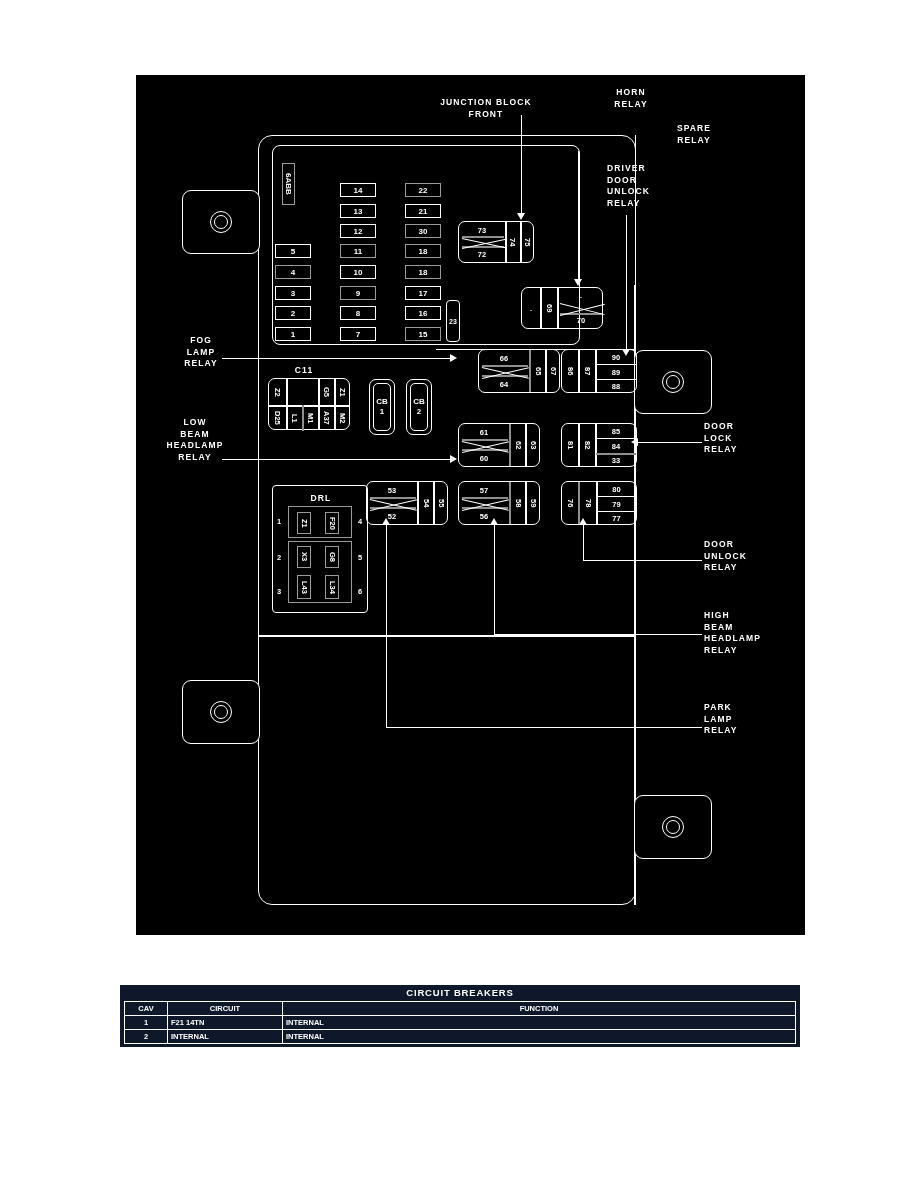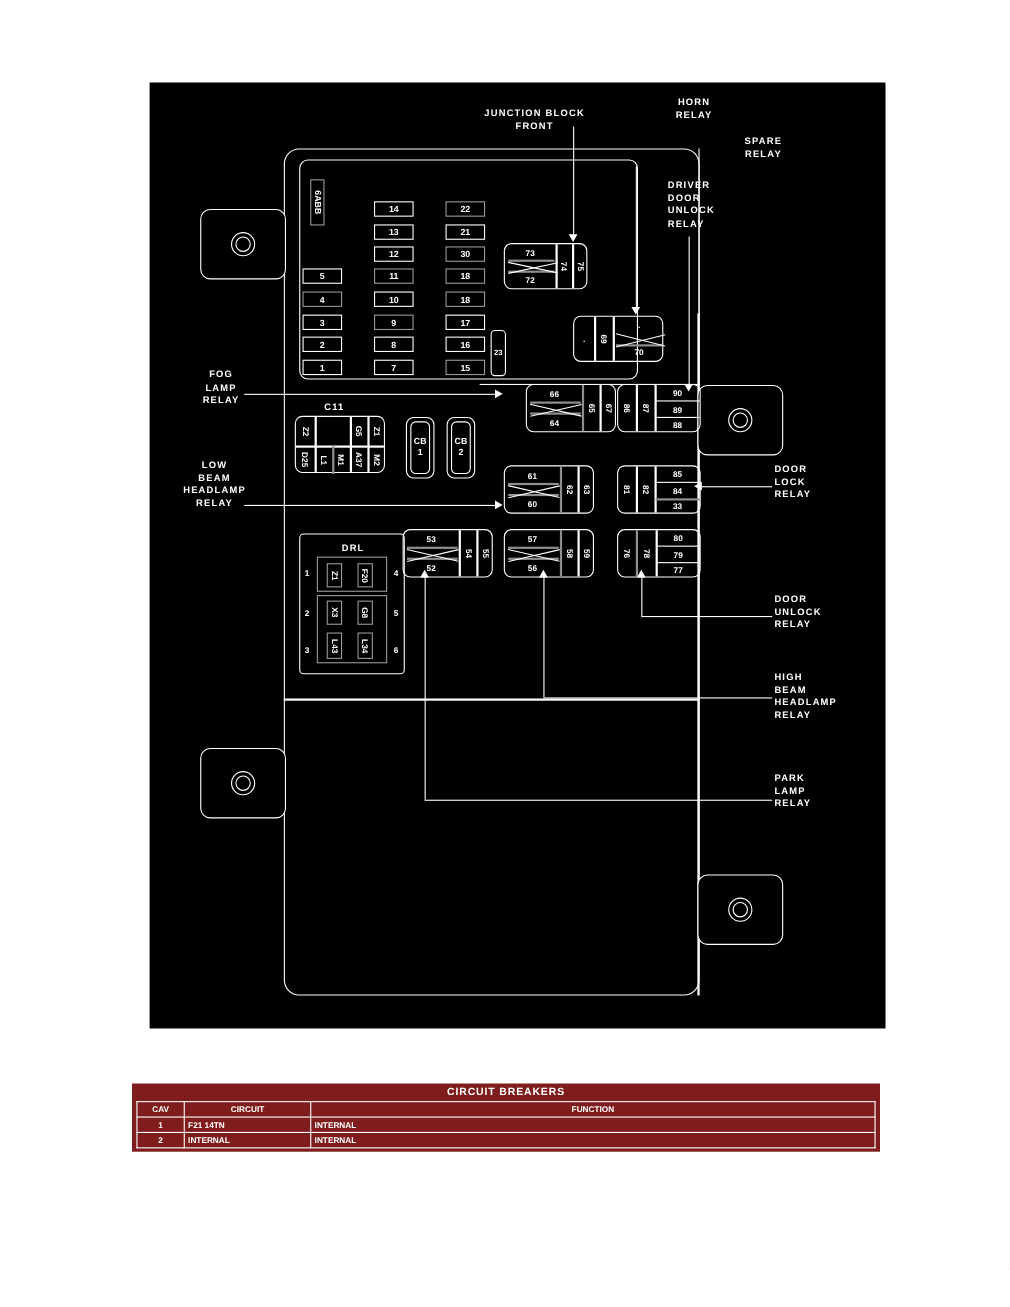--- a/index.html
+++ b/index.html
@@ -1,19 +1,19 @@
 <!DOCTYPE html>
 <html><head>
 <meta charset="utf-8">
 <style>
   html,body{margin:0;padding:0;background:#fff;}
   body{width:918px;height:1188px;position:relative;font-family:"Liberation Sans",sans-serif;}
 
   .panel{position:absolute;left:136px;top:75px;width:669px;height:860px;background:#000;}
-  .tbl-panel{position:absolute;left:120px;top:985px;width:680px;height:62px;background:#7f1d1d;}
+  .tbl-panel{position:absolute;left:120px;top:985px;width:680px;height:62px;background:#0f172a;}
 
   
   .lbl{position:absolute;color:#fff;font-size:8.5px;font-weight:bold;letter-spacing:1.1px;
        line-height:11.5px;text-align:center;white-space:pre;font-family:"Liberation Sans",sans-serif;}
   .lbl.r{text-align:left;}
   .lbl.l{text-align:center;}
 
   
   .ln{position:absolute;background:#fff;}
   .lnh{height:1px;}

